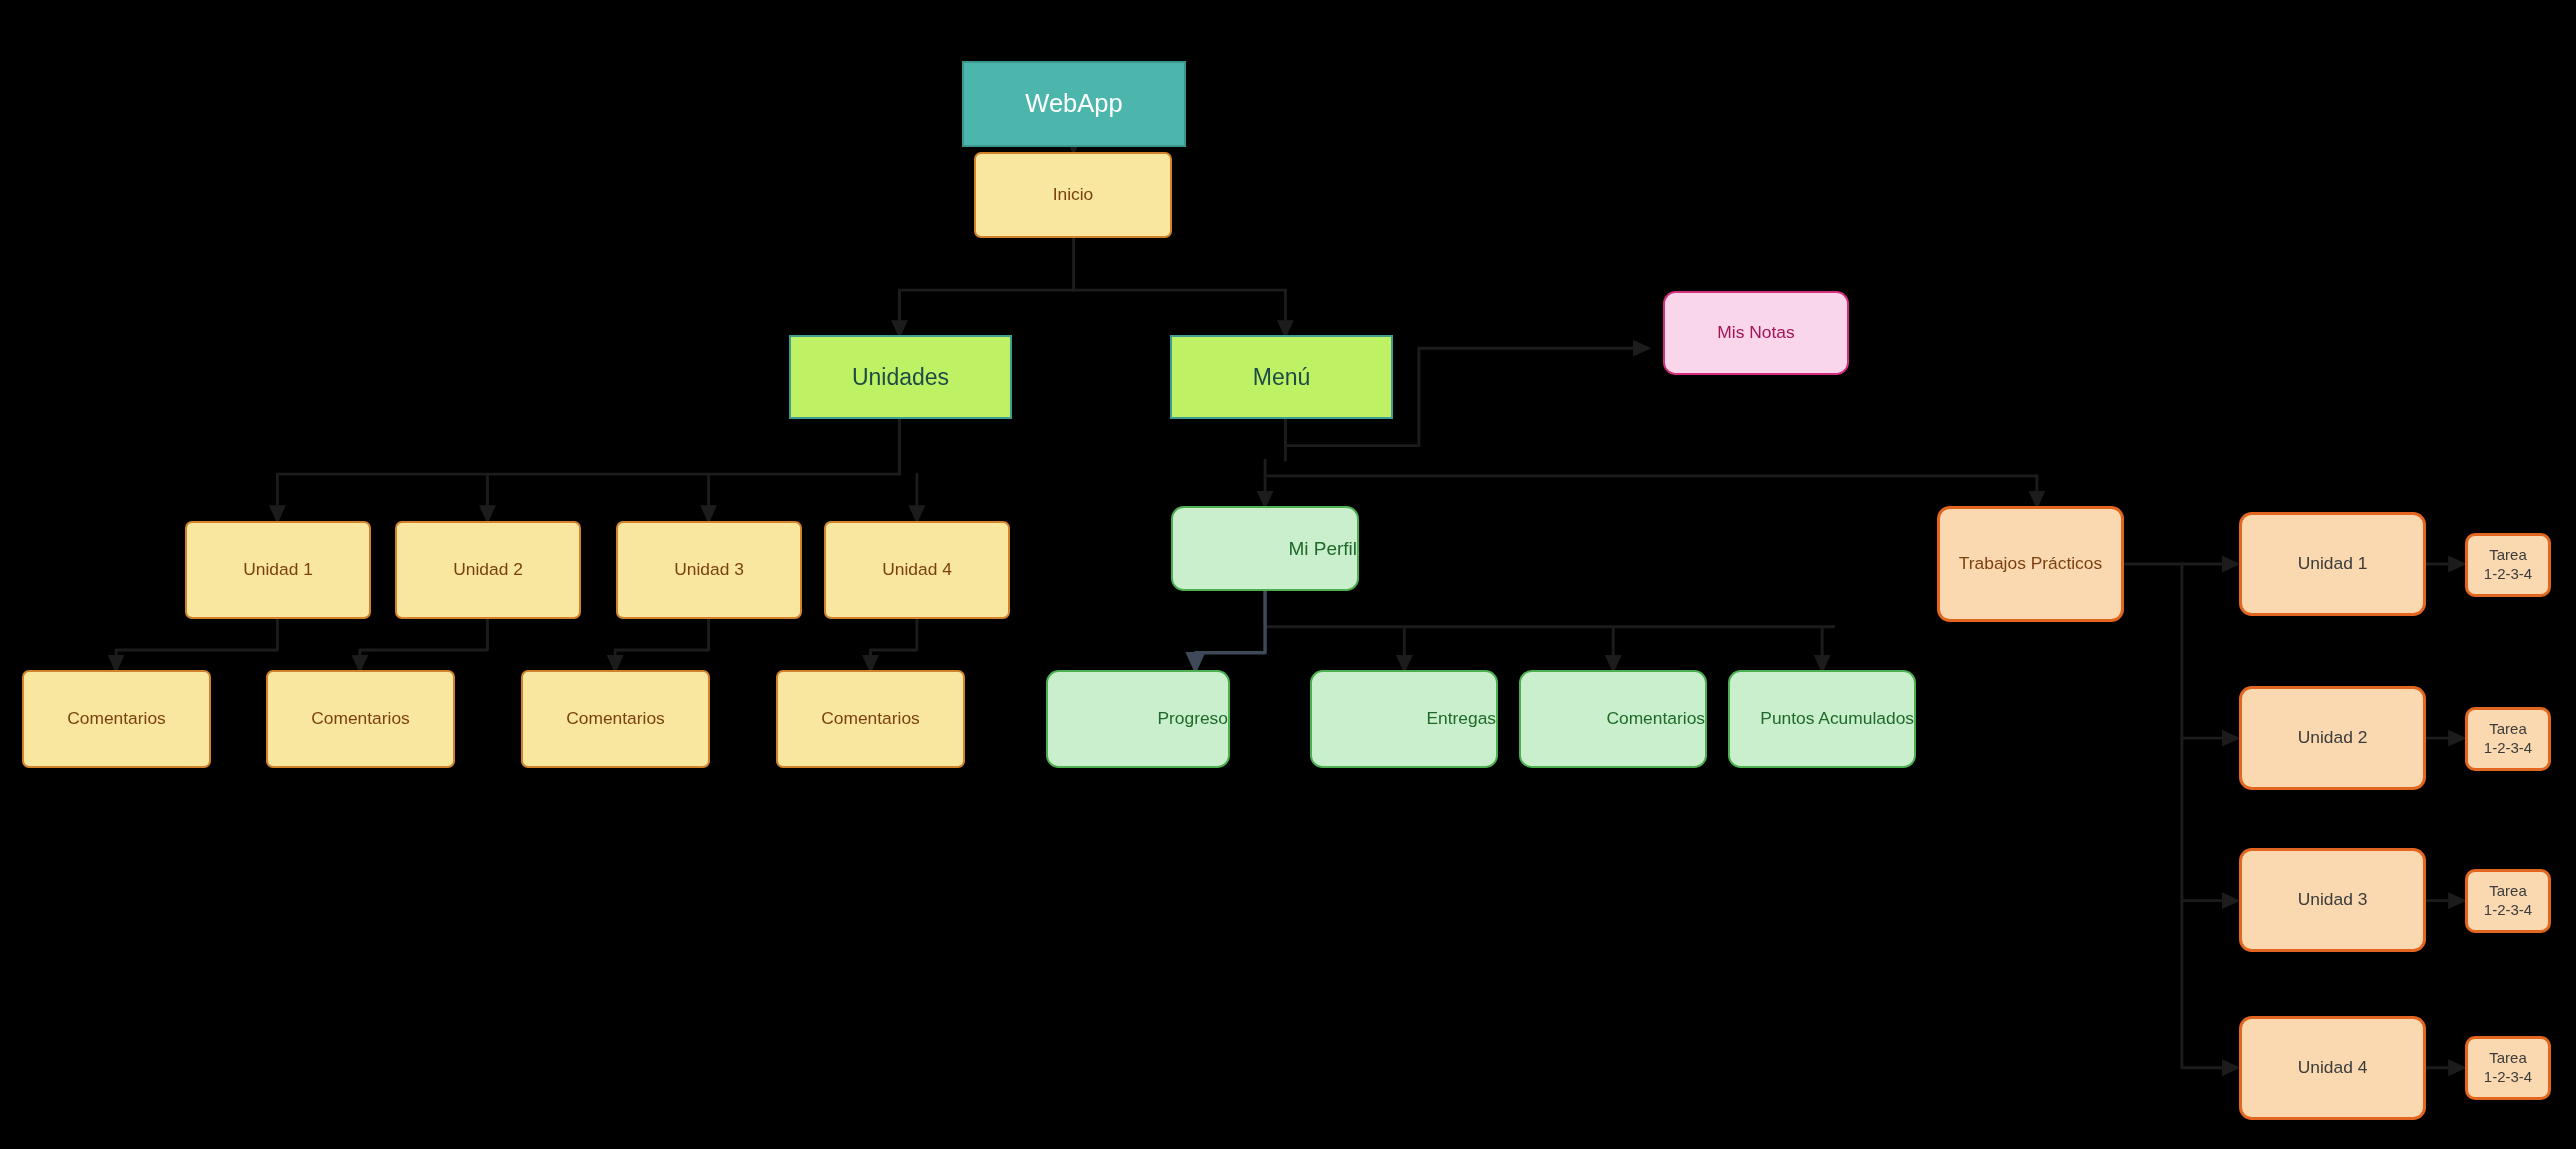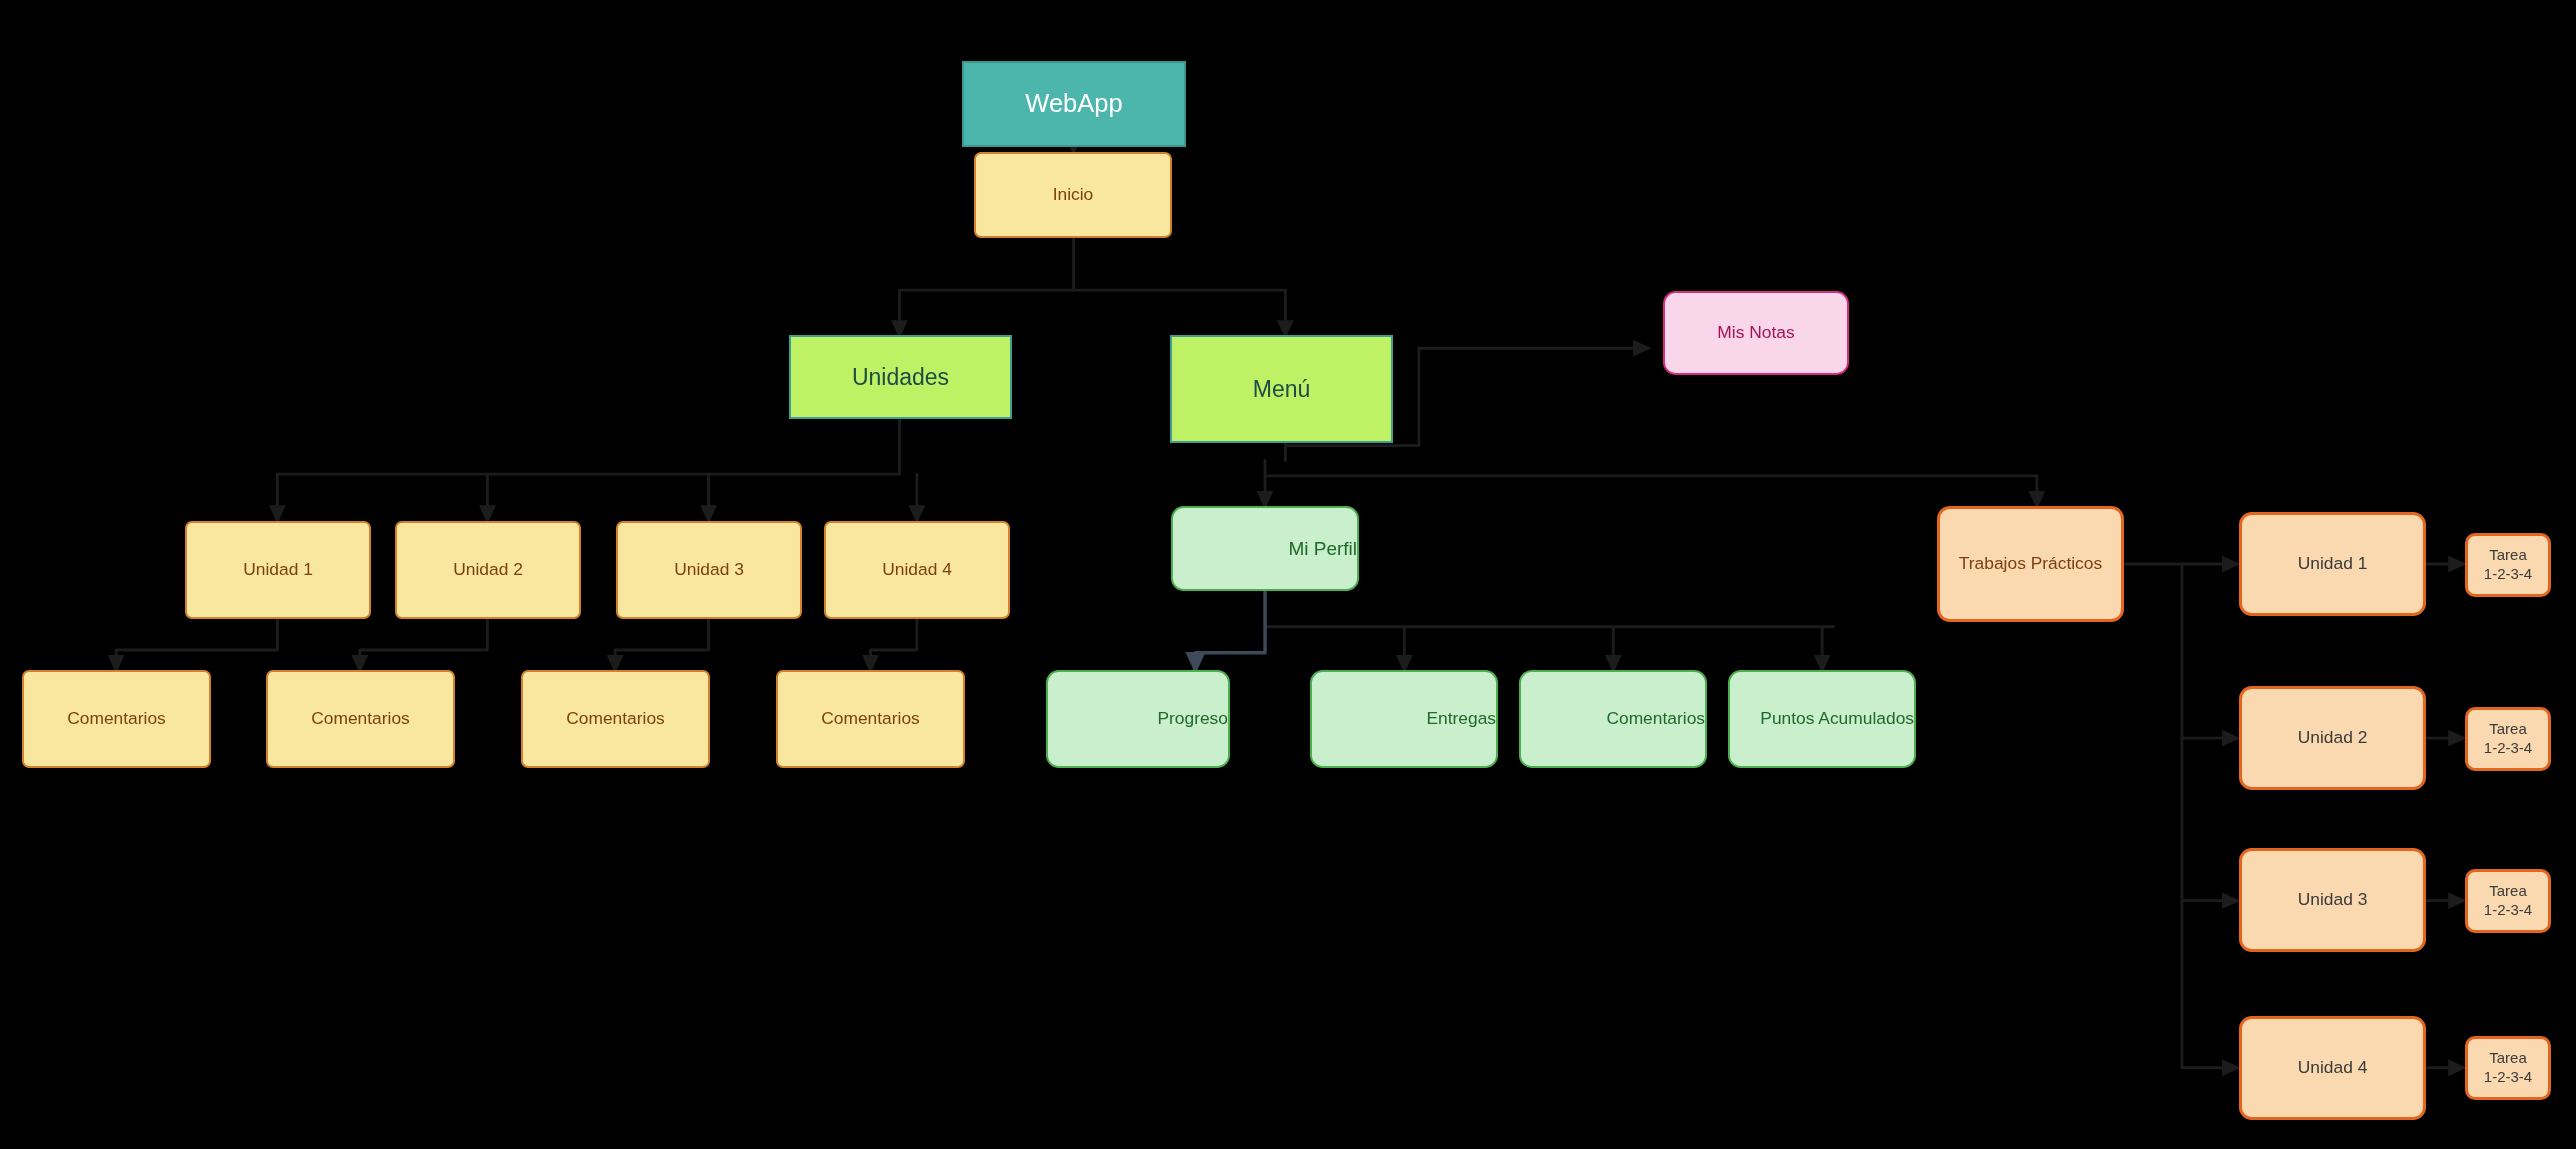--- a/index.html
+++ b/index.html
@@ -174,21 +174,21 @@
   </div>
 
   <div class="node n-yellow" style="left:974px; top:152px; width:198px; height:86px;">
     <span>Inicio</span>
   </div>
 
   <div class="node n-cyan" style="left:789px; top:335px; width:223px; height:84px;">
     <span>Unidades</span>
   </div>
 
-  <div class="node n-cyan" style="left:1170px; top:335px; width:223px; height:108px;">
+  <div class="node n-cyan" style="left:1170px; top:335px; width:223px; height:84px;">
     <span>Menú</span>
   </div>
 
   <div class="node n-pink" style="left:1663px; top:291px; width:186px; height:84px;">
     <span>Mis Notas</span>
   </div>
 
   <div class="node n-yellow" style="left:185px; top:521px; width:186px; height:98px;">
     <span>Unidad 1</span>
   </div>

